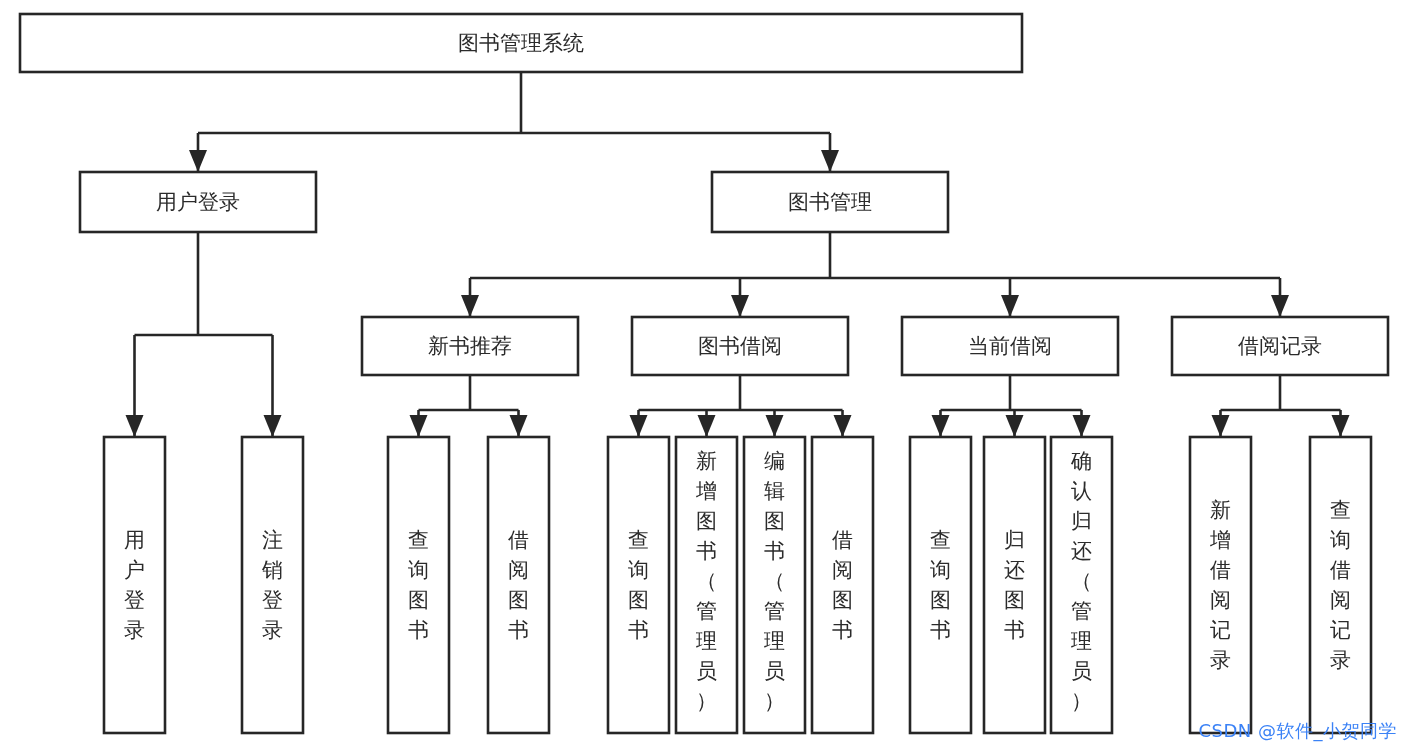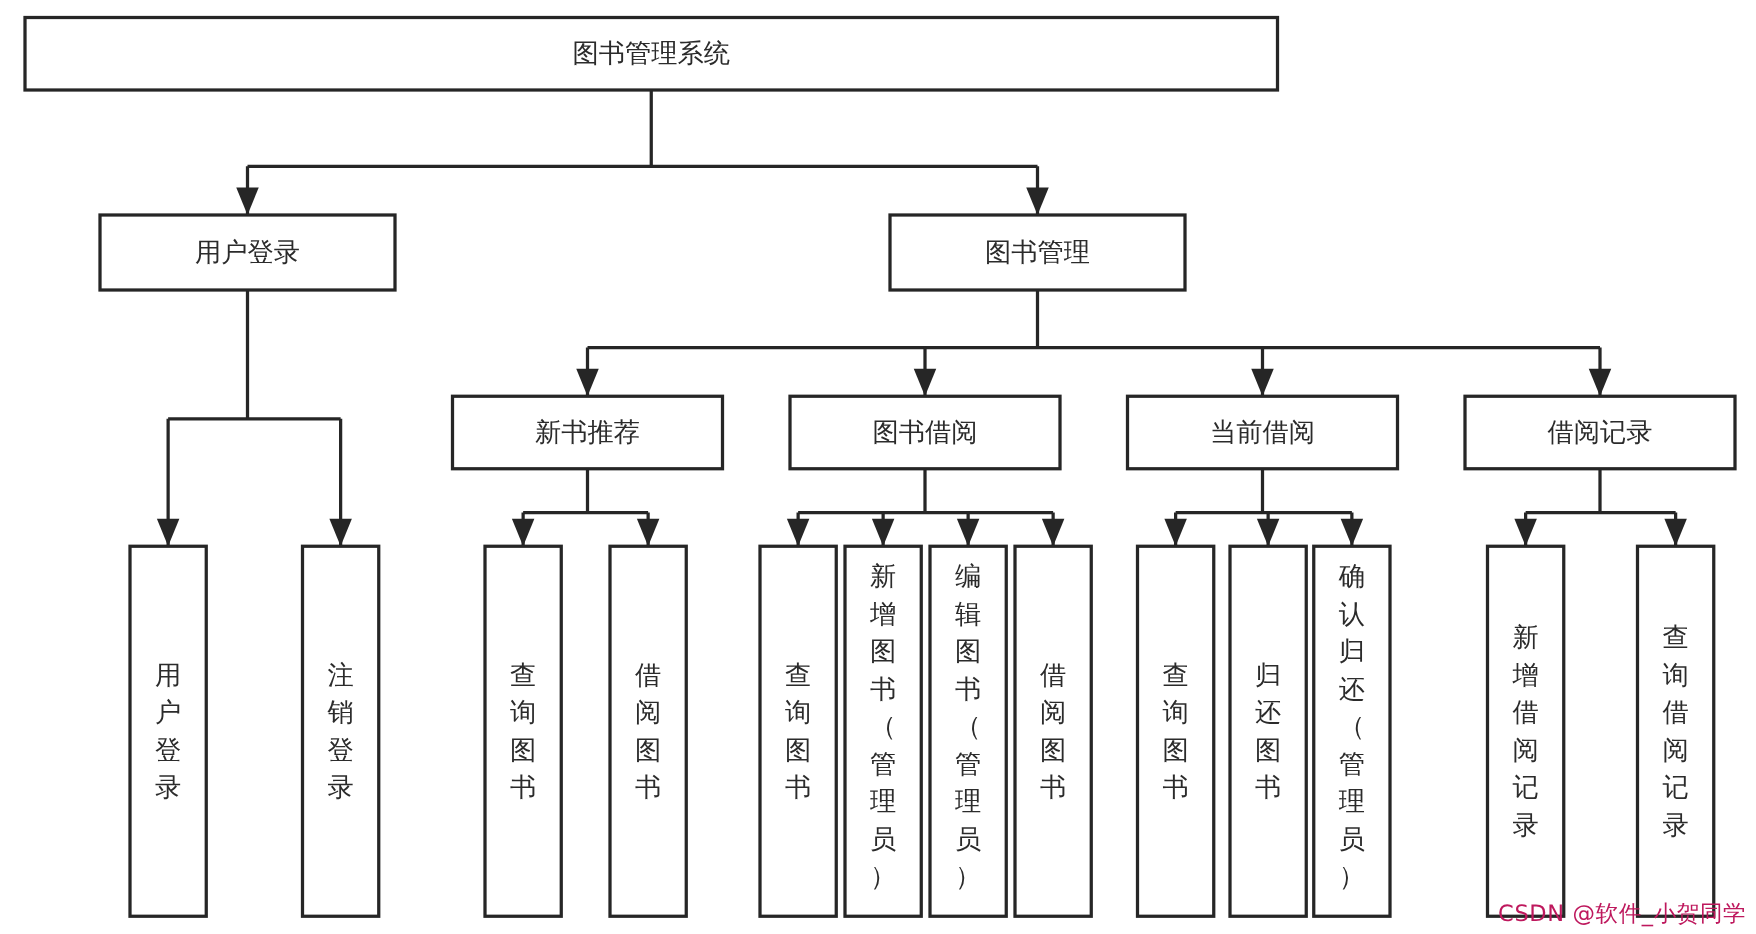--- a/index.html
+++ b/index.html
@@ -53,21 +53,21 @@
     font-family: "DejaVu Sans", "Liberation Sans", sans-serif;
     font-size: 21px;
     text-anchor: middle;
   }
   .watermark-text {
     position: absolute;
     right: 8px;
     bottom: 4px;
     font-family: "DejaVu Sans", "Liberation Sans", sans-serif;
     font-size: 18px;
-    color: #be185d;
+    color: #3b82f6;
     white-space: nowrap;
     letter-spacing: 0.5px;
   }
 </style>
 </head>
 <body>
 
 <div id="diagram-root">
   <svg class="diagram-canvas" id="diagram-canvas" viewBox="0 0 1405 747" xmlns="http://www.w3.org/2000/svg">
     <g id="edges-layer">

